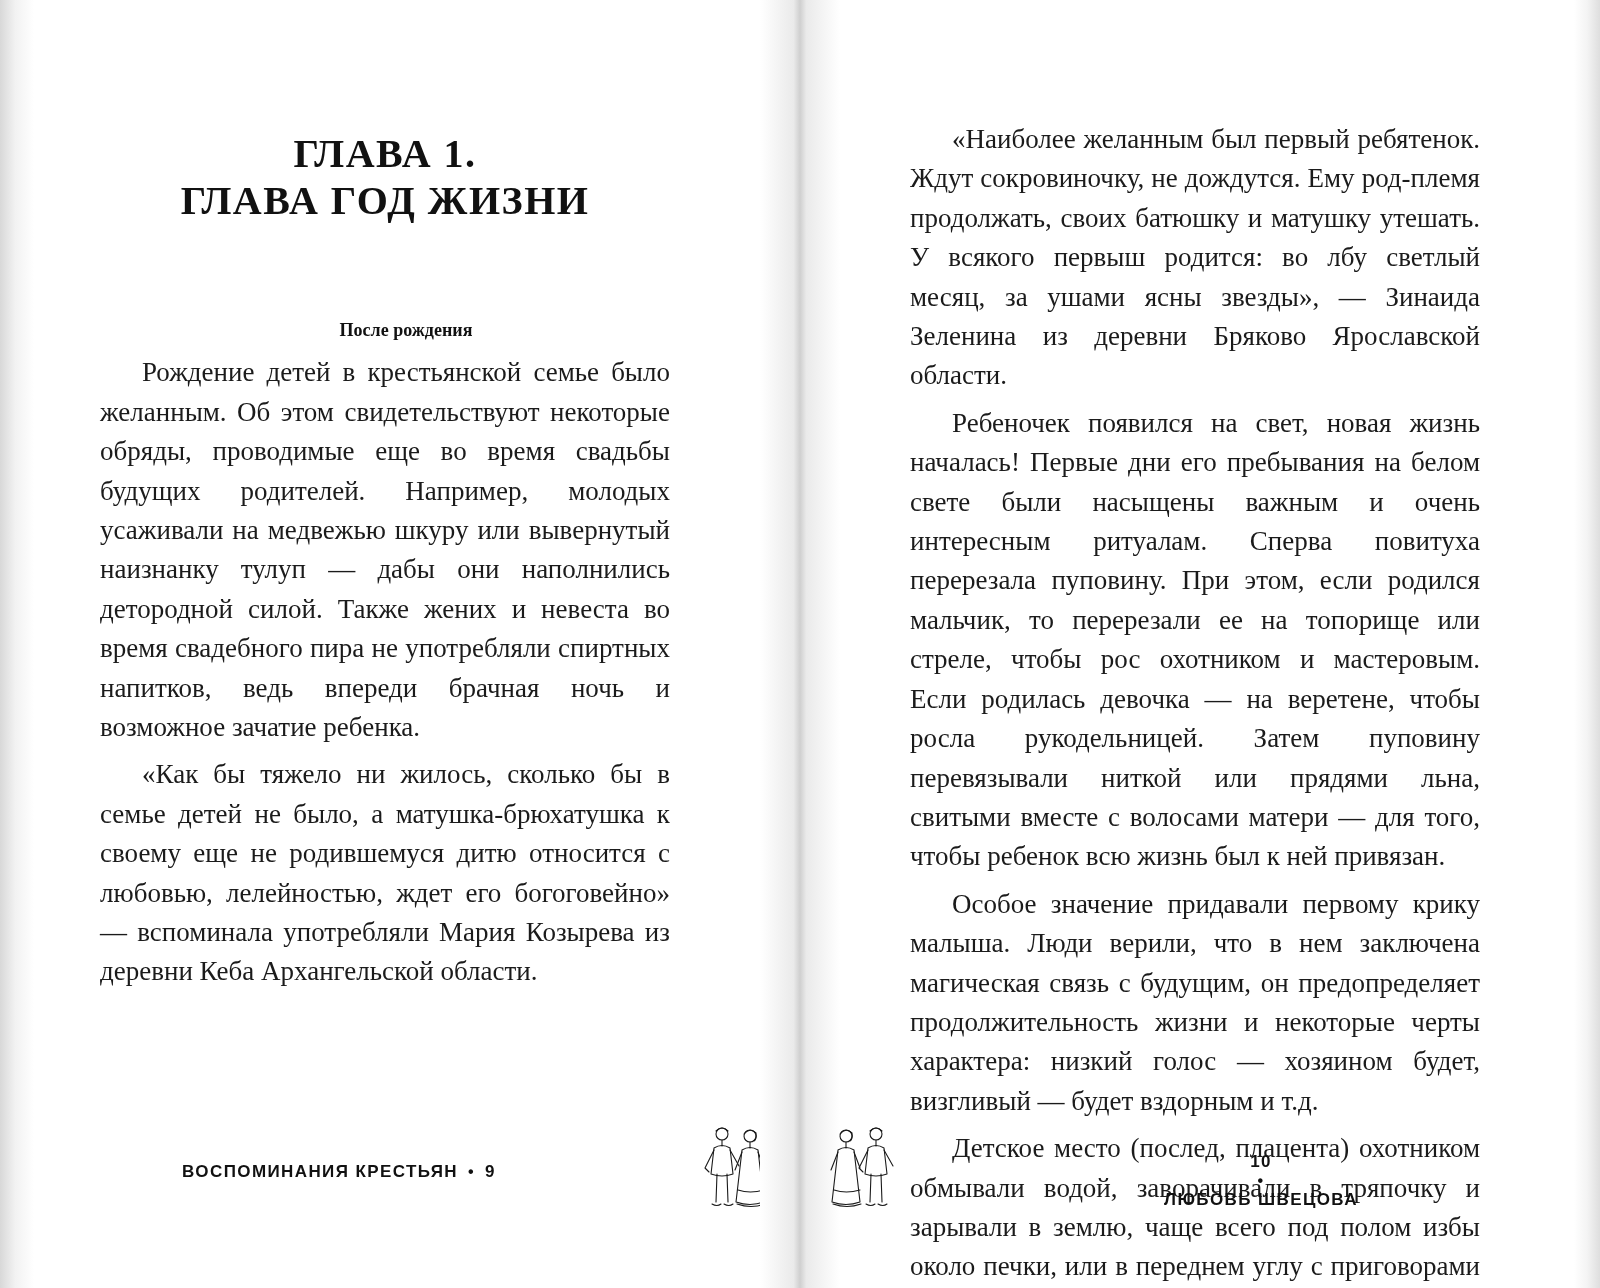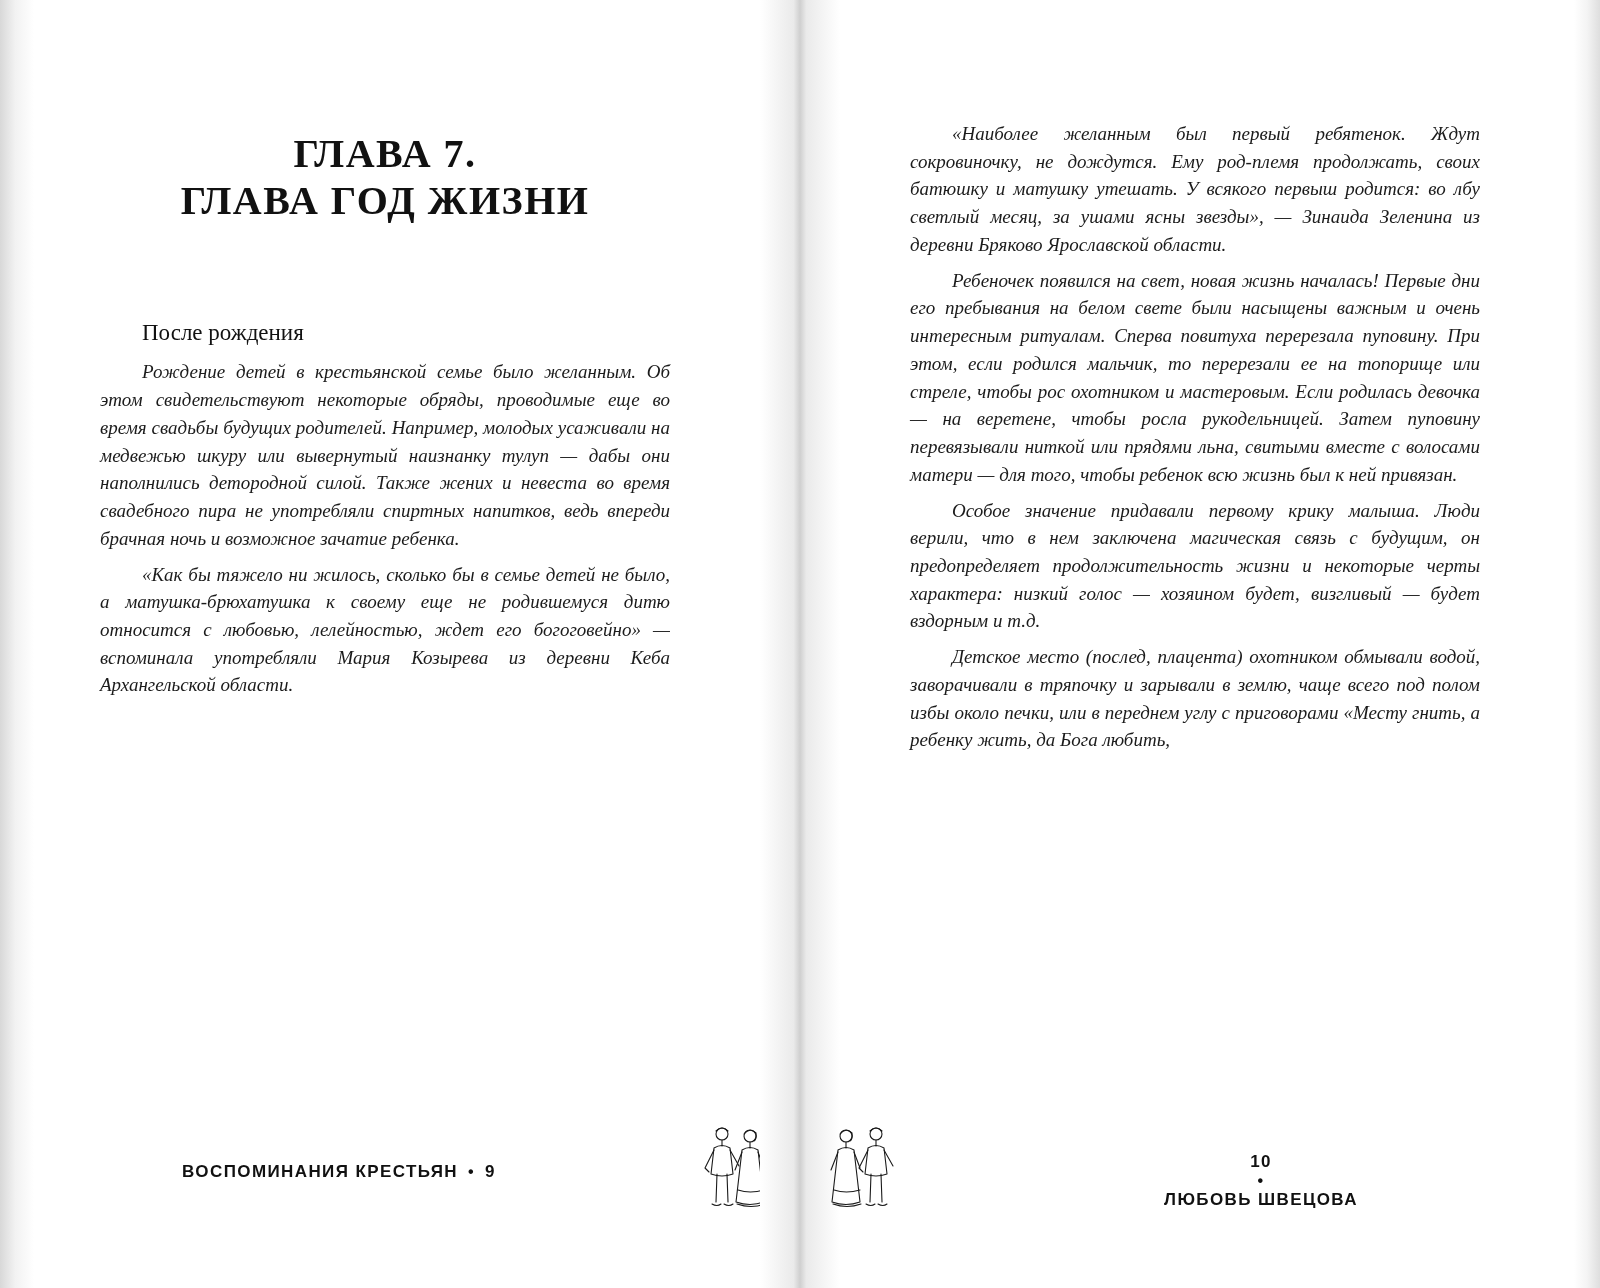--- a/index.html
+++ b/index.html
@@ -68,36 +68,36 @@
     font-size: 40px;
     line-height: 1.18;
     letter-spacing: 1.5px;
     margin: 10px 0 0 0;
     color: #111;
   }
   .chapter-title .line2 { display: block; }
 
   .section-heading {
     font-family: "Liberation Serif", serif;
-    font-weight: 400;
-    font-size: 23px;
+    font-weight: 700;
+    font-size: 18px;
     margin: 96px 0 12px 0;
     padding-left: 42px;
     color: #111;
+    text-align: center;
   }
 
   p.body {
     margin: 0;
     text-align: justify;
-    font-size: 19px;
+    font-size: 27px;
     line-height: 1.46;
     text-indent: 42px;
     color: #1b1b1b;
     hyphens: manual;
-    font-style: italic;
   }
   p.body + p.body { margin-top: 8px; }
 
   p.gap { margin-top: 26px; }
 
   .first-para { margin-top: 0; }
 
   .page-right p.body.first-block { margin-top: 0; }
 
   
@@ -141,21 +141,21 @@
 
 </style>
 </head>
 <body>
 
 <div class="spread">
 
   <div class="page page-left">
 
     <h1 class="chapter-title">
-      <span>ГЛАВА 7.</span>
+      <span>ГЛАВА 1.</span>
       <span class="line2">ГЛАВА ГОД ЖИЗНИ</span>
     </h1>
 
     <h2 class="section-heading">После рождения</h2>
 
     <p class="body first-para">Рождение детей в крестьянской семье было желанным. Об этом свидетельствуют некоторые обряды, проводимые еще во время свадьбы будущих родителей. Например, молодых усаживали на медвежью шкуру или вывернутый наизнанку тулуп — дабы они наполнились детородной силой. Также жених и невеста во время свадебного пира не употребляли спиртных напитков, ведь впереди брачная ночь и возможное зачатие ребенка.</p>
     <p class="body gap">«Как бы тяжело ни жилось, сколько бы в семье детей не было, а матушка-брюхатушка к своему еще не родившемуся дитю относится с любовью, лелейностью, ждет его богоговейно» — вспоминала употребляли Мария Козырева из деревни Кеба Архангельской области.</p>
 
     <div class="footer footer-left">
       <span>ВОСПОМИНАНИЯ КРЕСТЬЯН</span>

